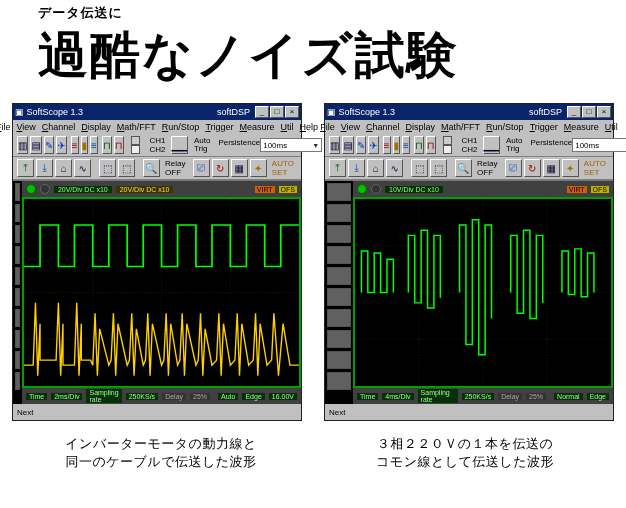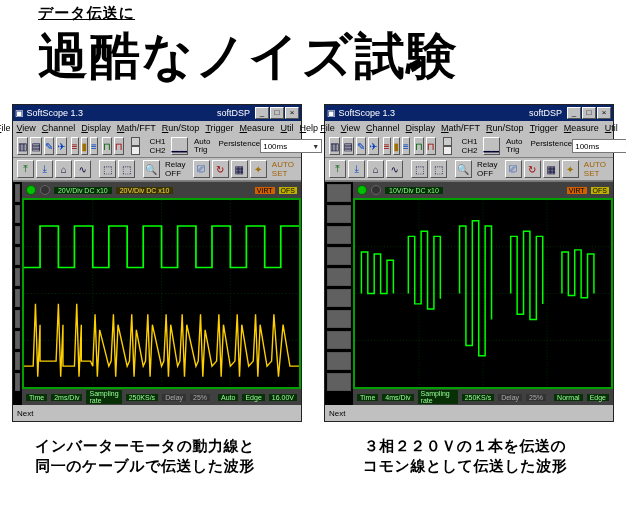--- a/index.html
+++ b/index.html
@@ -4,21 +4,21 @@
 <style>
   * { box-sizing: border-box; margin: 0; padding: 0; }
   body {
     width: 626px;
     height: 508px;
     background: #fff;
     font-family: "MS PGothic", "Hiragino Kaku Gothic Pro", sans-serif;
     overflow: hidden;
   }
   .page-title-area { padding: 4px 10px 6px 38px; }
-  .subtitle { font-size: 15px; font-weight: bold; letter-spacing: 1px; text-decoration: underline; }
+  .subtitle { font-size: 13px; font-weight: bold; letter-spacing: 1px; }
   .title { font-family: "HGMinchoB","Yu Mincho","MS PMincho",serif; font-size: 50px; font-weight: 900; letter-spacing: 2px; white-space: nowrap; }
   .scopes {
     display: flex;
     gap: 20px;
     padding: 8px 12px 0 12px;
     justify-content: space-between;
   }
   .scope-window {
     width: 290px;
     height: 318px;
@@ -159,23 +159,23 @@
   .scope-bottom-strip .chip { background:#073007; padding:0 3px; font-size:7px;}
   .scope-bottom-strip .chip2 { background:#333; padding:0 3px; font-size:7px; color:#aaa;}
   .status-row {
     height:16px; background:#c0c0c0; color:#000;
     display:flex; align-items:center; font-size:8px; padding:0 4px;
   }
 
   .captions {
     display:flex;
     justify-content: space-between;
-    padding: 14px 16px 0 0;
-    font-size: 15px;
-    font-weight: bold;
+    padding: 14px 16px 0 16px;
+    font-size: 13px;
+    font-weight: normal;
     text-align:center;
     letter-spacing:0.5px;
   }
   .captions div { width: 290px; line-height:1.35; }
 </style>
 </head>
 <body>
 
 <div class="page-title-area">
   <div class="subtitle">データ伝送に</div>

